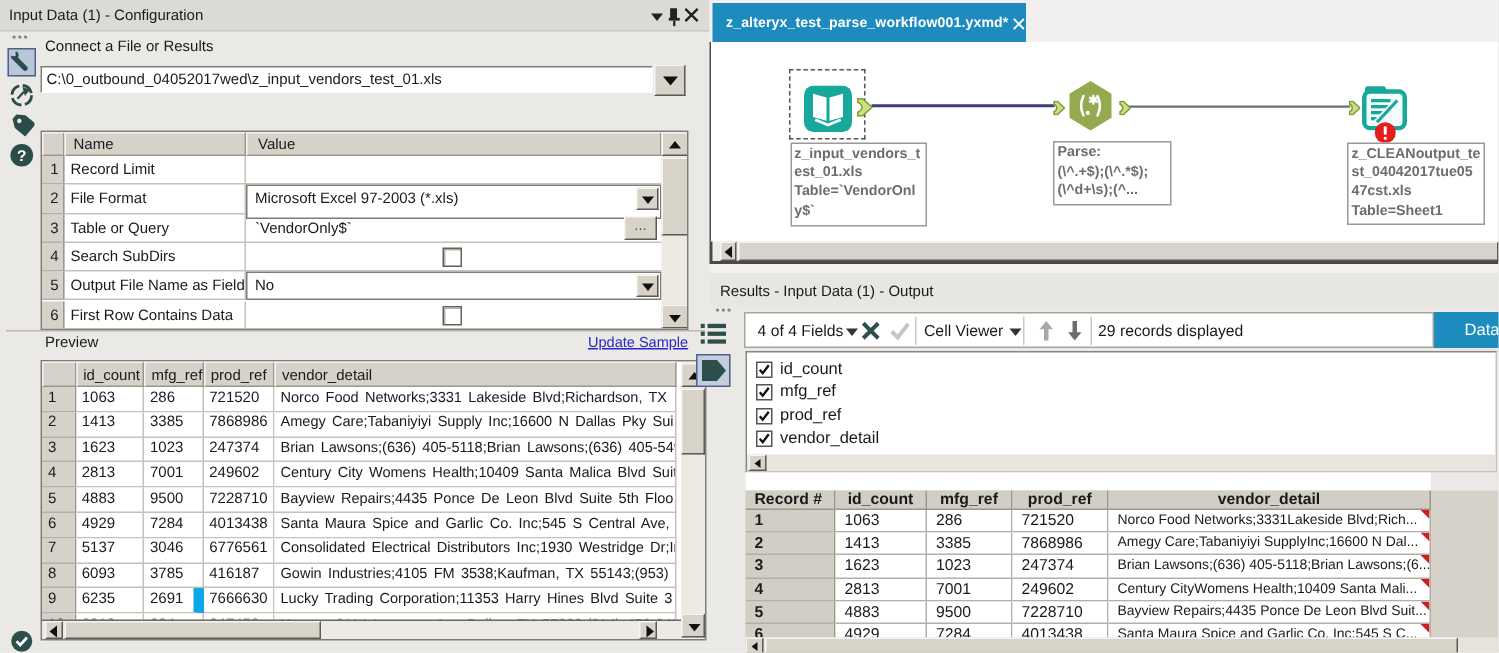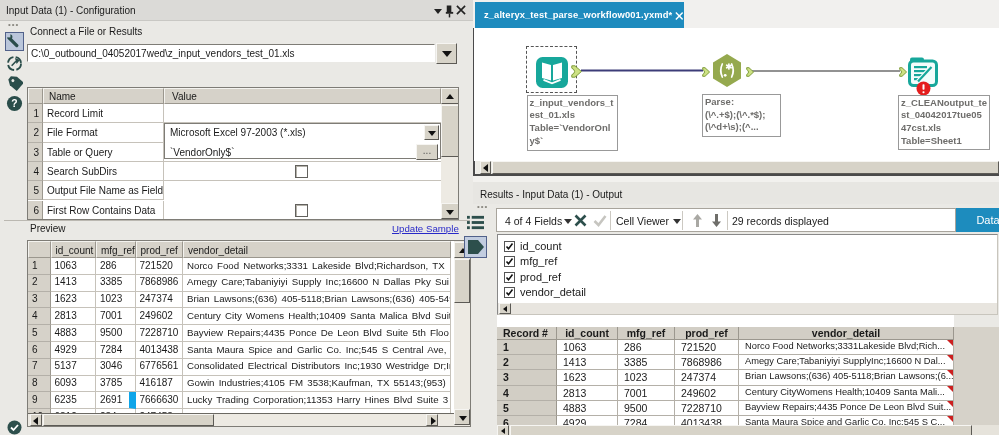--- a/index.html
+++ b/index.html
@@ -79,21 +79,21 @@
         <span style="position:absolute;left:4px;top:4px;white-space:nowrap;">Record Limit</span>
       </div>
       <div class="abs" style="left:136px;top:16px;width:277px;height:19.3px;border-bottom:1px solid #c6c2ba;"></div>
       <div class="abs" style="left:0;top:35.3px;width:15px;height:19.3px;background:#d6d2c9;border-right:1px solid #9b978e;border-bottom:1px solid #b4b0a8;">
         <span style="position:absolute;right:3px;top:4px;">2</span>
       </div>
       <div class="abs" style="left:15px;top:35.3px;width:121px;height:19.3px;border-right:1px solid #c6c2ba;border-bottom:1px solid #c6c2ba;">
         <span style="position:absolute;left:4px;top:4px;white-space:nowrap;">File Format</span>
       </div>
       <div class="abs" style="left:136px;top:35.3px;width:277px;height:19.3px;border-bottom:1px solid #c6c2ba;">
-        <div class="abs" style="left:0px;top:0px;width:277px;height:36px;border:1px solid #7e7c76;background:#fff;">
+        <div class="abs" style="left:0px;top:0px;width:277px;height:23px;border:1px solid #7e7c76;background:#fff;">
           <span style="position:absolute;left:5px;top:3px;white-space:nowrap;">Microsoft Excel 97-2003 (*.xls)</span>
           <div class="abs raised" style="right:1px;top:1px;width:15px;height:15px;">
             <div style="position:absolute;left:2.5px;top:5px;width:0;height:0;border-left:4px solid transparent;border-right:4px solid transparent;border-top:5px solid #111;"></div>
           </div>
         </div>
       </div>
       <div class="abs" style="left:0;top:54.6px;width:15px;height:19.3px;background:#d6d2c9;border-right:1px solid #9b978e;border-bottom:1px solid #b4b0a8;">
         <span style="position:absolute;right:3px;top:4px;">3</span>
       </div>
       <div class="abs" style="left:15px;top:54.6px;width:121px;height:19.3px;border-right:1px solid #c6c2ba;border-bottom:1px solid #c6c2ba;">
@@ -110,20 +110,28 @@
         <span style="position:absolute;left:4px;top:4px;white-space:nowrap;">Search SubDirs</span>
       </div>
       <div class="abs" style="left:136px;top:73.9px;width:277px;height:19.3px;border-bottom:1px solid #c6c2ba;">
         <div class="abs" style="left:131px;top:3px;width:13px;height:13px;border:1px solid #62615d;background:#fff;box-shadow:inset 1px 1px 0 #b5b2aa;"></div>
       </div>
       <div class="abs" style="left:0;top:93.2px;width:15px;height:19.3px;background:#d6d2c9;border-right:1px solid #9b978e;border-bottom:1px solid #b4b0a8;">
         <span style="position:absolute;right:3px;top:4px;">5</span>
       </div>
       <div class="abs" style="left:15px;top:93.2px;width:121px;height:19.3px;border-right:1px solid #c6c2ba;border-bottom:1px solid #c6c2ba;">
         <span style="position:absolute;left:4px;top:4px;white-space:nowrap;">Output File Name as Field</span>
+      </div>
+      <div class="abs" style="left:136px;top:93.2px;width:277px;height:19.3px;border-bottom:1px solid #c6c2ba;">
+        <div class="abs" style="left:0px;top:0px;width:277px;height:19.3px;border:1px solid #7e7c76;background:#fff;">
+          <span style="position:absolute;left:5px;top:3px;white-space:nowrap;">No</span>
+          <div class="abs raised" style="right:1px;top:1px;width:15px;height:15px;">
+            <div style="position:absolute;left:2.5px;top:5px;width:0;height:0;border-left:4px solid transparent;border-right:4px solid transparent;border-top:5px solid #111;"></div>
+          </div>
+        </div>
       </div>
       <div class="abs" style="left:0;top:112.5px;width:15px;height:19.3px;background:#d6d2c9;border-right:1px solid #9b978e;border-bottom:1px solid #b4b0a8;">
         <span style="position:absolute;right:3px;top:4px;">6</span>
       </div>
       <div class="abs" style="left:15px;top:112.5px;width:121px;height:19.3px;border-right:1px solid #c6c2ba;border-bottom:1px solid #c6c2ba;">
         <span style="position:absolute;left:4px;top:4px;white-space:nowrap;">First Row Contains Data</span>
       </div>
       <div class="abs" style="left:136px;top:112.5px;width:277px;height:19.3px;border-bottom:1px solid #c6c2ba;">
         <div class="abs" style="left:131px;top:3px;width:13px;height:13px;border:1px solid #62615d;background:#fff;box-shadow:inset 1px 1px 0 #b5b2aa;"></div>
       </div>

